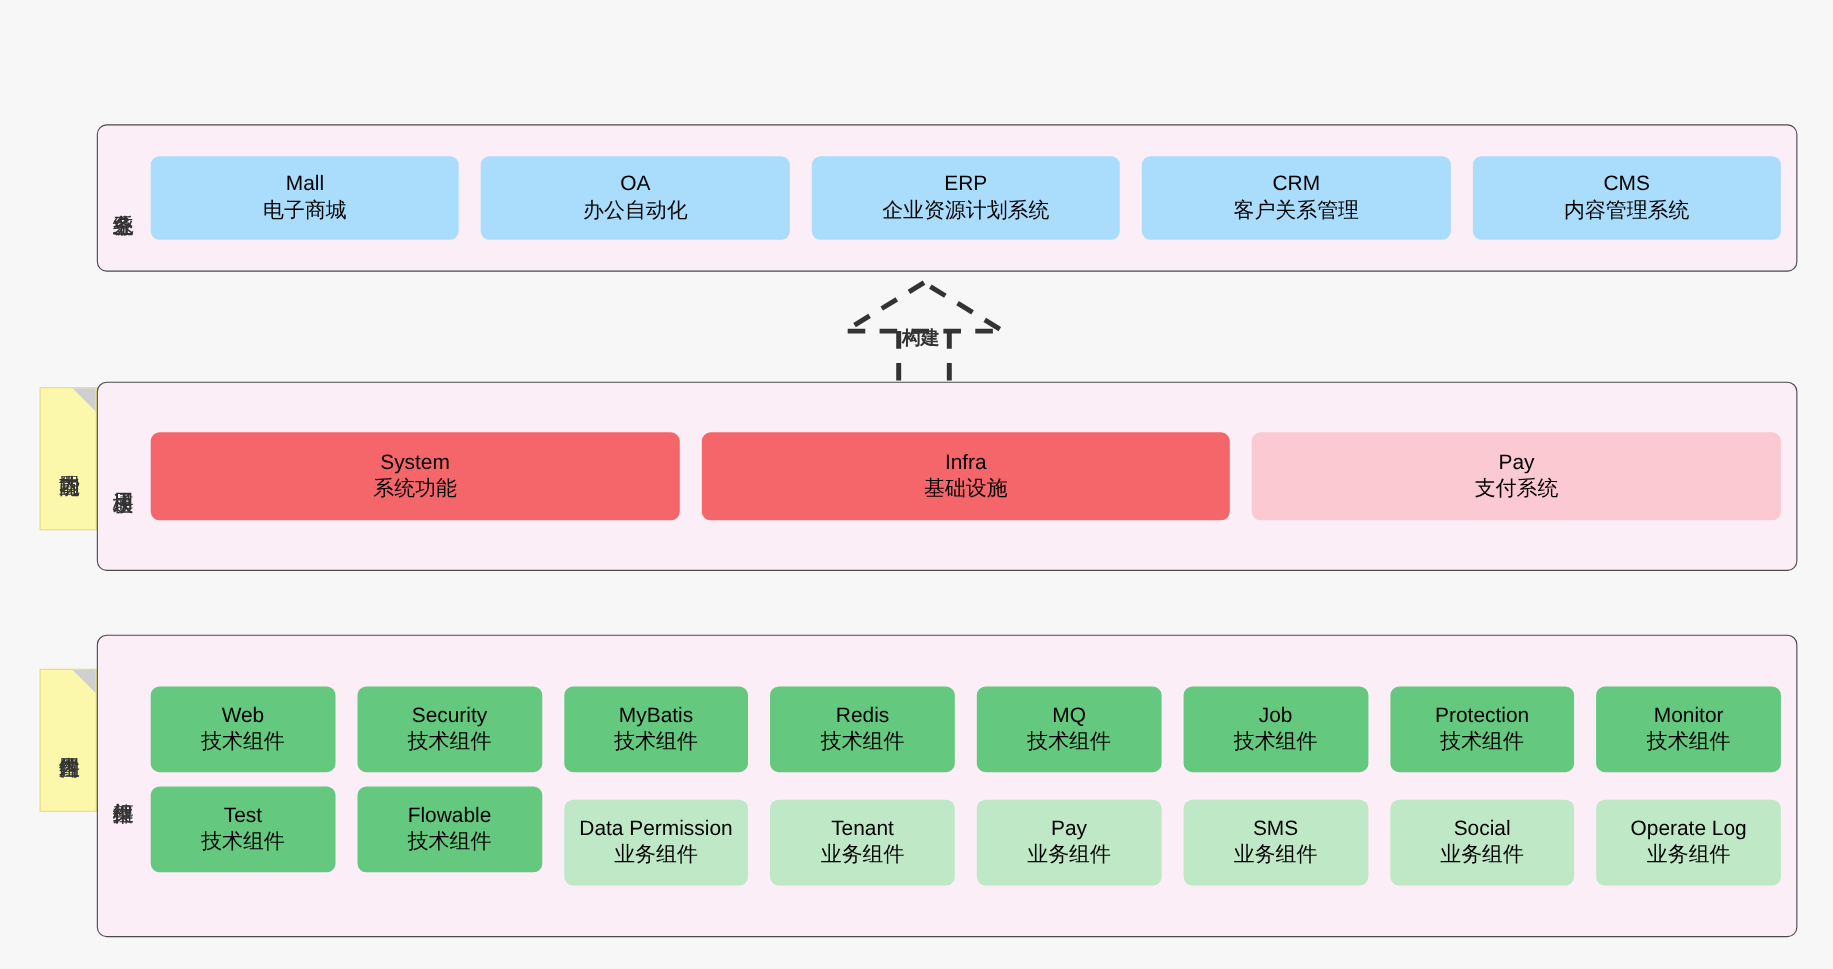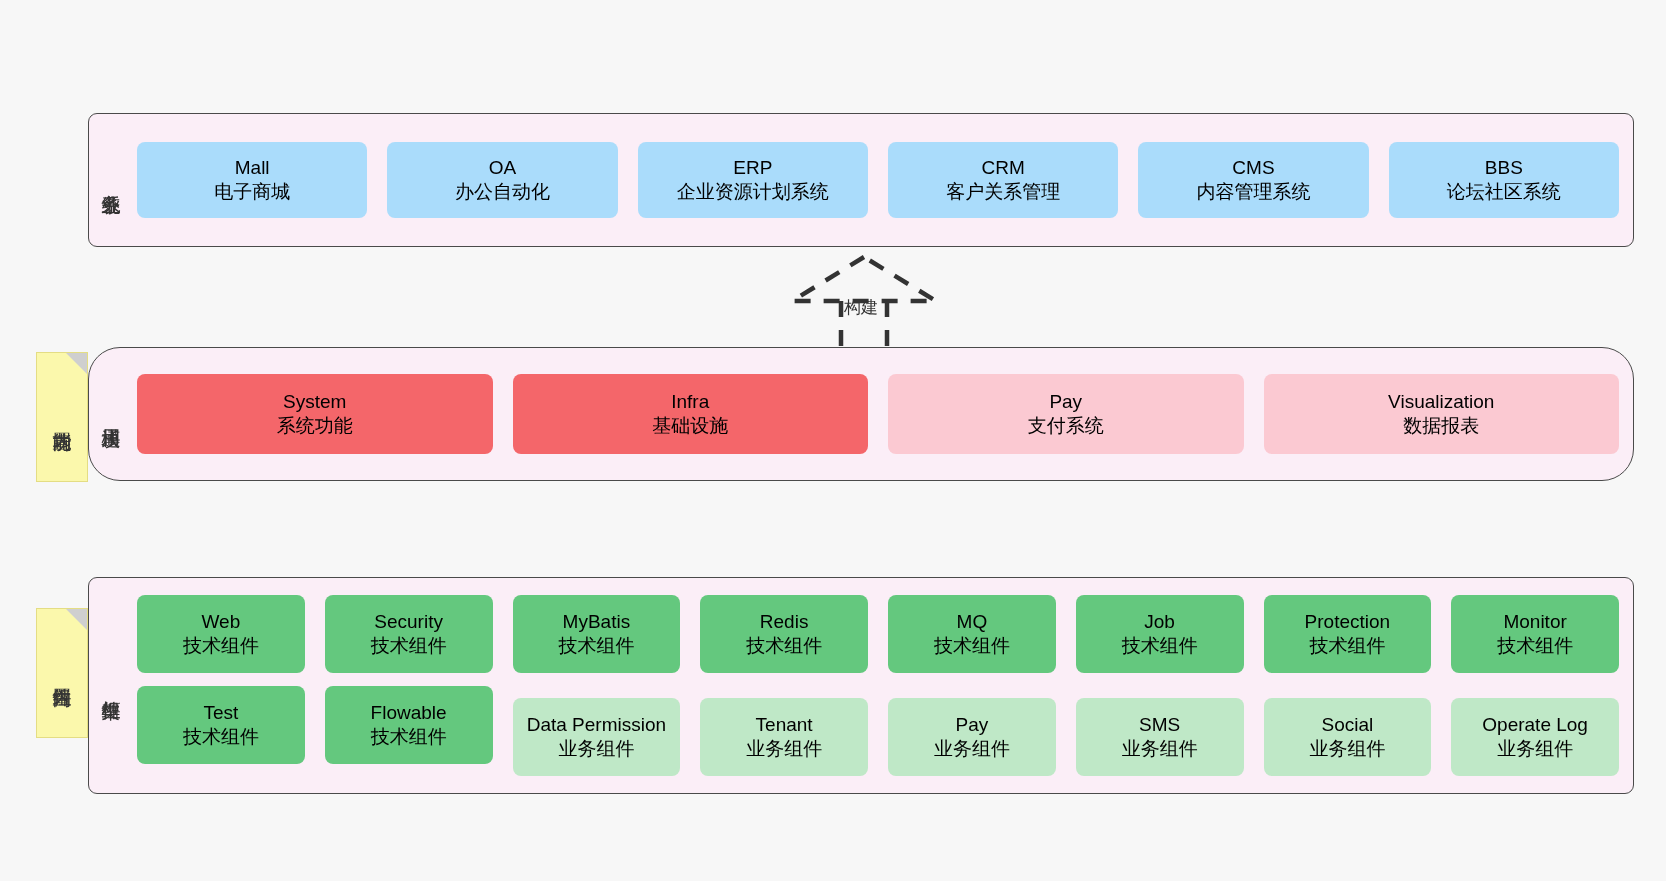--- a/index.html
+++ b/index.html
@@ -82,25 +82,25 @@
   .h-red    { background: #f4666a; }
   .h-pink   { background: #fbc9d2; }
   .h-green  { background: #64c87e; }
   .h-lgreen { background: #bfe8c7; margin-top: 12px; }
 
   
   #layer-business { left: 88px;  top: 113px; width: 1546px; height: 134px; }
   #layer-business .card { height: 76px; }
 
   
-  #layer-modules  { left: 88px;  top: 347px; width: 1546px; height: 134px; border-radius: 32px; }
+  #layer-modules  { left: 88px;  top: 347px; width: 1546px; height: 172px; }
   #layer-modules .card { height: 80px; }
 
   
-  #layer-framework { left: 88px; top: 577px; width: 1546px; height: 217px; }
+  #layer-framework { left: 88px; top: 577px; width: 1546px; height: 275px; }
   #layer-framework .layer-body { gap: 13px; padding: 0 14px 0 4px;}
   #layer-framework .card { height: 78px; }
 
   
   .note {
     position: absolute;
     box-sizing: border-box;
     background: #fbf8ac;
     border: 1px solid #e4dd84;
     display: flex;
@@ -124,21 +124,21 @@
   }
   #note-functions  { left: 36px; top: 352px; width: 52px; height: 130px; }
   #note-components { left: 36px; top: 608px; width: 52px; height: 130px; }
 
   
   .arrow {
     position: absolute;
     width: 160px;
     height: 95px;
   }
-  #arrow-build   { left: 784px; top: 253px; }
+  #arrow-build   { left: 760px; top: 253px; font-weight: bold; }
   #arrow-realize { left: 775px; top: 483px; }
   .arrow svg { display: block; overflow: visible; }
   .arrow-label {
     position: absolute;
     font-size: 17px;
     color: #333333;
     background: transparent;
     white-space: nowrap;
   }
   #arrow-build .arrow-label   { left: 60px; top: 43px; }
@@ -165,24 +165,20 @@
           <span class="en">ERP</span>
           <span class="cn">企业资源计划系统</span>
         </div>
         <div class="card h-blue">
           <span class="en">CRM</span>
           <span class="cn">客户关系管理</span>
         </div>
         <div class="card h-blue">
           <span class="en">CMS</span>
           <span class="cn">内容管理系统</span>
-        </div>
-        <div class="card h-blue">
-          <span class="en">BBS</span>
-          <span class="cn">论坛社区系统</span>
         </div>
       </div>
     </div>
   </div>
 
   <div class="arrow" id="arrow-build">
     <svg width="160" height="95" viewBox="0 0 160 95" fill="none">
 
       <path d="M80 4 L8 48 L152 48 Z" stroke="#333333" stroke-width="4.5" fill="none" stroke-dasharray="16 13" stroke-linecap="butt"></path>
 
@@ -205,24 +201,20 @@
           <span class="cn">系统功能</span>
         </div>
         <div class="card h-red">
           <span class="en">Infra</span>
           <span class="cn">基础设施</span>
         </div>
         <div class="card h-pink">
           <span class="en">Pay</span>
           <span class="cn">支付系统</span>
         </div>
-        <div class="card h-pink">
-          <span class="en">Visualization</span>
-          <span class="cn">数据报表</span>
-        </div>
       </div>
     </div>
   </div>
 
 
   <div class="note" id="note-components">
     <span>内置组件</span>
     <span class="fold"></span>
   </div>
 

